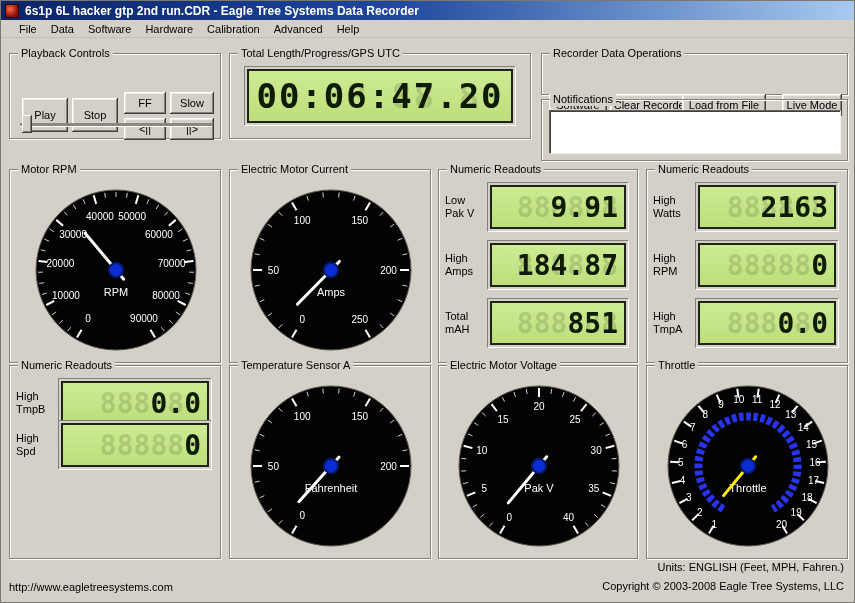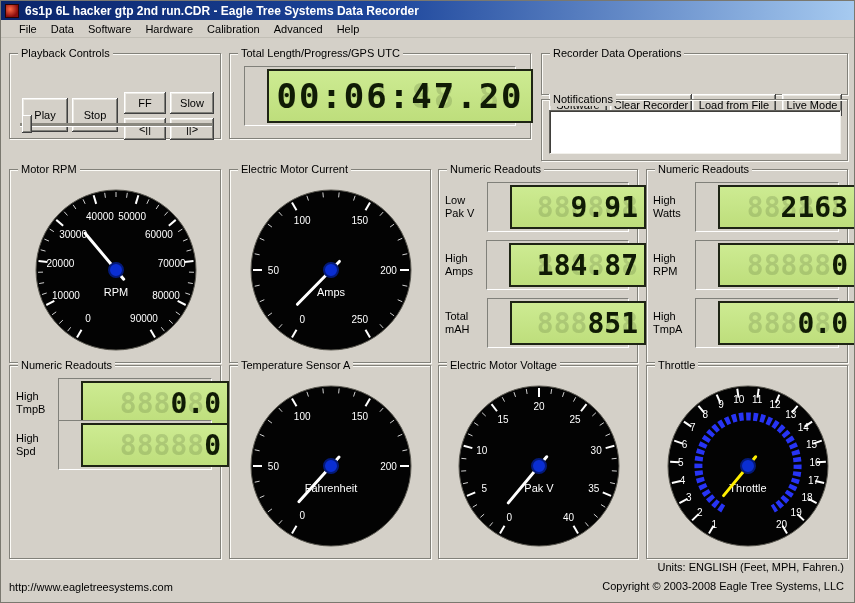--- a/index.html
+++ b/index.html
@@ -28,21 +28,21 @@
   .btn { position:absolute; background:#d4d0c8; border:none; color:#000; font-size:11px;
          font-family:"Liberation Sans",sans-serif; cursor:pointer;
          box-shadow: inset -1px -1px 0 #404040, inset 1px 1px 0 #ffffff,
                      inset -2px -2px 0 #80807a, inset 2px 2px 0 #eceae4; margin-top: 30px; }
 
   
   .lcd-frame { background:#d4d0c8; border:1px solid; border-color:#80807a #ffffff #ffffff #80807a; padding:2px; }
   .lcd { position:relative; width:100%; height:100%;
          background:linear-gradient(180deg,#cdeb92,#bede7c); border:2px solid #1e2414;
          display:flex; align-items:center; justify-content:flex-end; padding:0 6px;
-         font-family:"DejaVu Sans Mono",monospace; font-weight:bold; color:#101b05; overflow:hidden;margin-left:20px; }
+         font-family:"DejaVu Sans Mono",monospace; font-weight:bold; color:#101b05; overflow:hidden; }
   .lcd::before { content:attr(data-ghost); position:absolute; right:6px; top:50%;
                  transform:translateY(-50%); color:rgba(16,27,5,0.14); white-space:pre; }
   .lcd-small { font-size:28px; }
   .lcd-big { font-size:34px; letter-spacing:2px; justify-content:center; }
   .lcd-big::before { right:auto; left:50%; transform:translate(-50%,-50%); }
   .lcd-val { position:relative; z-index:1; white-space:pre; }
 
   
   .readout-row { position:absolute; left:6px; right:8px; height:54px; display:flex; align-items:center; }
   .readout-label { width:42px; font-size:11px; line-height:13px; color:#000; }
@@ -102,21 +102,21 @@
       <div class="lcd lcd-big" data-ghost="88:88:88.88">
         <span class="lcd-val">00:06:47.20</span>
       </div>
     </div>
   </div>
 
   <div class="group" style="left:540px;top:52px;width:307px;height:42px">
     <span class="group-label">Recorder Data Operations</span>
     <button class="btn" style="left:7px;top:10px;width:58px;height:22px">Software</button>
     <button class="btn" style="left:68px;top:10px;width:82px;height:22px">Clear Recorder</button>
-    <button class="btn" style="left:150px;top:10px;width:84px;height:22px">Load from File</button>
+    <button class="btn" style="left:140px;top:10px;width:84px;height:22px">Load from File</button>
     <button class="btn" style="left:240px;top:10px;width:60px;height:22px">Live Mode</button>
   </div>
 
   <div class="group" style="left:540px;top:98px;width:307px;height:62px">
     <span class="group-label">Notifications</span>
     <div class="text-box" style="left:7px;top:10px;width:292px;height:44px"></div>
   </div>
 
   <div class="group" style="left:8px;top:168px;width:212px;height:194px">
     <span class="group-label">Motor RPM</span>

